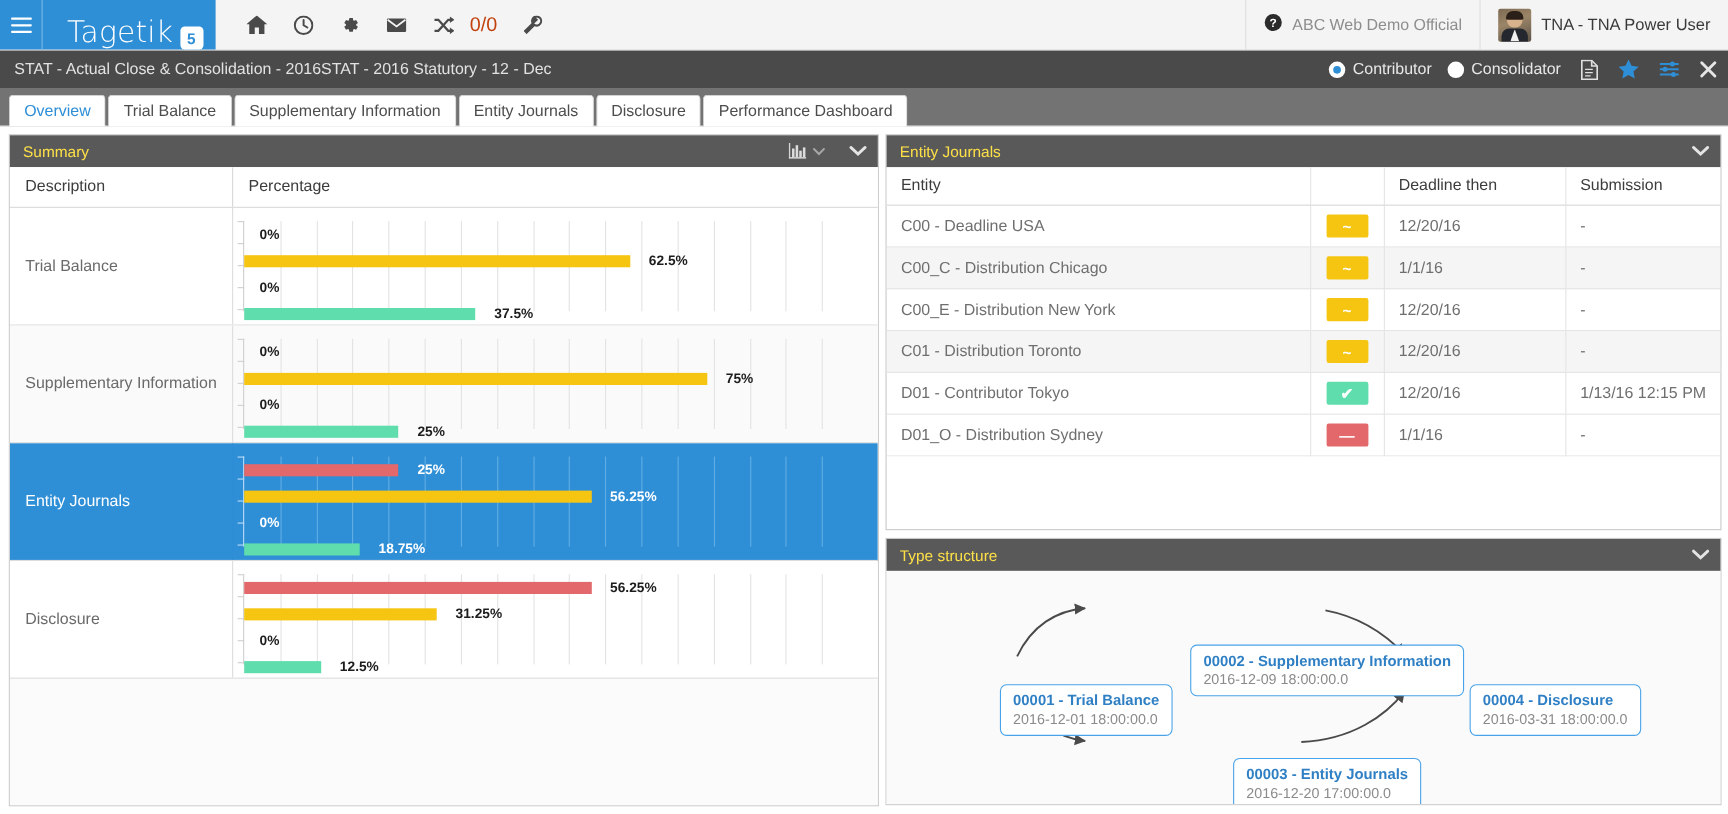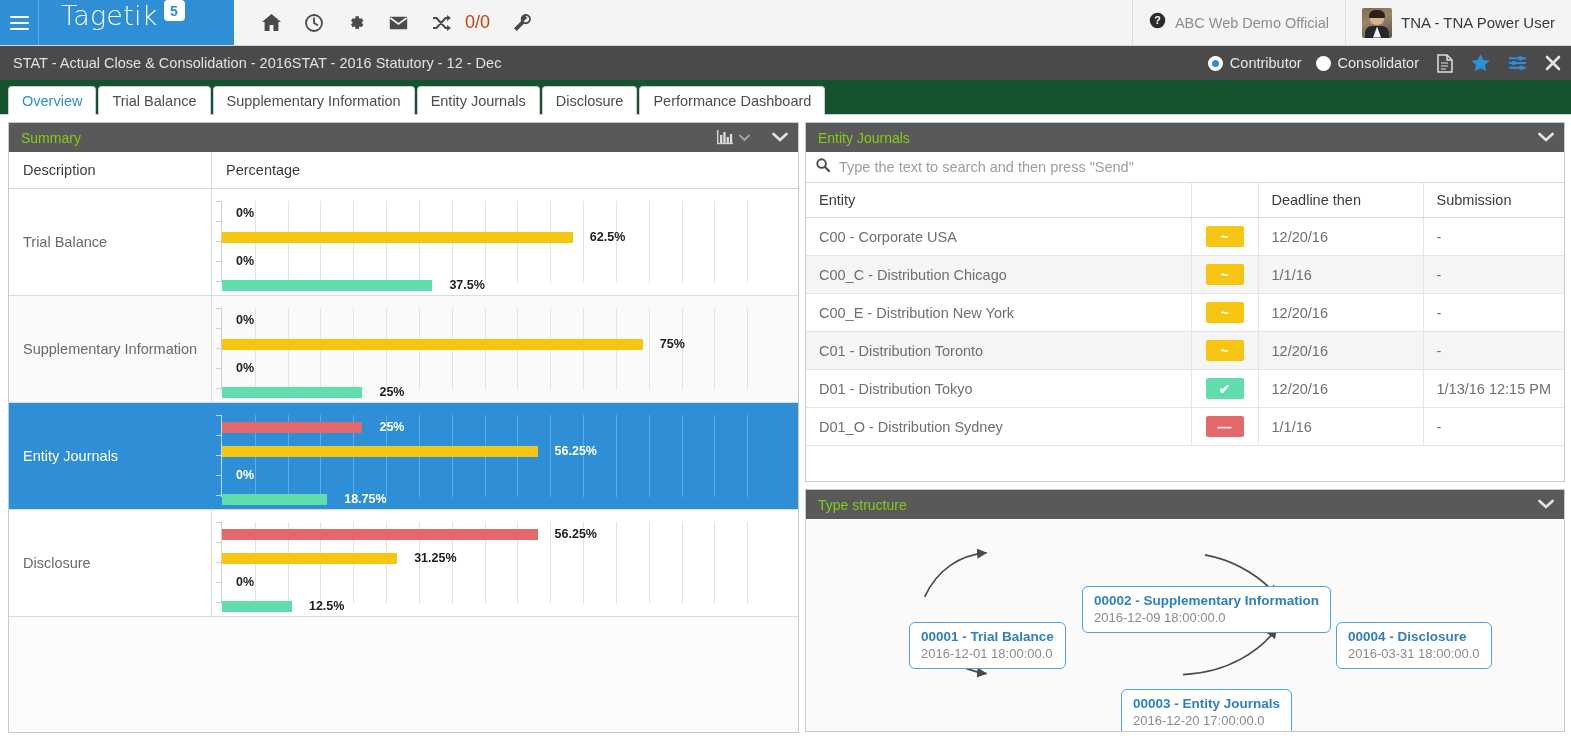--- a/index.html
+++ b/index.html
@@ -22,22 +22,22 @@
     width: 38px; background: #2e8ed6;
     display: flex; align-items: center; justify-content: center;
     cursor: pointer;
   }
   .burger {
     width: 19px; height: 14px;
     display: flex; flex-direction: column; justify-content: space-between;
   }
   .burger i { display: block; height: 2px; background: #fff; border-radius: 1px; }
   .brand-box {
-    width: 196px; background: #2e8ed6;
-    display: flex; align-items: flex-start; padding-left: 22px;
+    width: 158px; background: #2e8ed6;
+    display: flex; align-items: flex-end; padding-left: 22px;
     border-left: 1px solid #62aee4;
   }
   .brand-text {
     color: #fff; font-size: 27px; letter-spacing: .2px;
     font-family: "DejaVu Sans", sans-serif; font-weight: 300;
   }
   .brand-badge {
     display: inline-flex; align-items: center; justify-content: center;
     width: 21px; height: 21px; background: #fff; color: #2e8ed6;
     border-radius: 4px; font-size: 14px; font-weight: bold;
@@ -101,41 +101,41 @@
     background: #fff; display: flex; align-items: center; justify-content: center;
   }
   .radio.on::after {
     content: ""; width: 7px; height: 7px; border-radius: 50%; background: #2e8ed6;
   }
   .radio-lbl { color: #e8e8e8; font-size: 14.5px; }
   .ctx-ico { cursor: pointer; display: flex; align-items: center; margin-left: 4px; }
 
   
   .tabstrip {
-    height: 35px; background: #14532d; display: flex; align-items: flex-end;
+    height: 35px; background: #737373; display: flex; align-items: flex-end;
     padding-left: 8px; border-bottom: 1px solid #cfcfcf;
   }
   .tab {
     height: 29px; padding: 0 13px; display: flex; align-items: center;
     font-size: 14.5px; color: #4d4d4d; cursor: pointer;
     border: 1px solid #cfcfcf; border-bottom: none;
     border-radius: 4px 4px 0 0; background: #fff;
     margin-right: 2px; position: relative; top: 1px;
   }
   .tab.active { color: #2e8ed6; border-bottom: 1px solid #fff; }
 
   
   .main { display: flex; height: 617px; padding: 7px 6px 0 8px; gap: 6px; background:#fff; }
   .col-left { width: 791px; flex: none; }
   .col-right { flex: 1; display: flex; flex-direction: column; gap: 7px; }
 
   .panel { border: 1px solid #c9c9c9; background: #fff; display: flex; flex-direction: column; }
   .panel-hd {
     height: 29px; background: #595959; display: flex; align-items: center;
-    padding: 0 10px 0 12px; color: #84cc16; font-size: 14px; flex: none;
+    padding: 0 10px 0 12px; color: #fde047; font-size: 14px; flex: none;
   }
   .panel-hd .ttl { flex: 1; }
   .hd-ico { cursor: pointer; display: flex; align-items: center; }
   .chev { cursor: pointer; display: flex; align-items: center; }
 
   
   .sum-body { flex: 1; overflow: hidden; background: #fbfbfb; }
   .sum-hdrow { display: flex; height: 37px; border-bottom: 1px solid #d6d6d6; background:#fff; }
   .sum-hdrow .c1 { width: 203px; flex: none; border-right: 1px solid #d6d6d6; display:flex; align-items:center; padding-left: 14px; }
   .sum-hdrow .c2 { flex: 1; display:flex; align-items:center; padding-left: 14px; }
@@ -589,49 +589,40 @@
     <div class="panel" style="height:360px;">
       <div class="panel-hd">
         <span class="ttl">Entity Journals</span>
         <span class="chev">
           <svg width="16" height="11" viewBox="0 0 16 11">
               <path d="M1.5 2l6.5 6 6.5-6" stroke="#e4e4e4" stroke-width="2.6" fill="none" stroke-linecap="round"></path>
             </svg>
         </span>
       </div>
 
-      <div class="ej-search">
-        <span>
-          <svg width="14" height="14" viewBox="0 0 14 14">
-              <circle cx="5.6" cy="5.6" r="4.3" fill="none" stroke="#4a4a4a" stroke-width="1.9"></circle>
-              <path d="M9 9l4 4" stroke="#4a4a4a" stroke-width="2.1" stroke-linecap="round"></path>
-            </svg>
-        </span>
-        <input type="text" placeholder="Type the text to search and then press &quot;Send&quot;" style="">
-      </div>
 
       <div style="overflow:hidden">
         <table class="ej">
           <colgroup>
               <col style="width:385px">
               <col style="width:67px">
               <col style="width:165px">
               <col>
             </colgroup>
           <thead>
               <tr>
             <th>Entity</th>
             <th class="st"></th>
             <th>Deadline then</th>
             <th style="border-right:none">Submission</th>
           </tr>
             </thead>
           <tbody>
             <tr>
-              <td>C00 - Corporate USA</td>
+              <td>C00 - Deadline USA</td>
               <td class="st"><span class="badge yellow">~</span></td>
               <td>12/20/16</td>
               <td style="border-right:none">-</td>
             </tr>
             <tr class="odd">
               <td>C00_C - Distribution Chicago</td>
               <td class="st"><span class="badge yellow">~</span></td>
               <td>1/1/16</td>
               <td style="border-right:none">-</td>
             </tr>
@@ -641,21 +632,21 @@
               <td>12/20/16</td>
               <td style="border-right:none">-</td>
             </tr>
             <tr class="odd">
               <td>C01 - Distribution Toronto</td>
               <td class="st"><span class="badge yellow">~</span></td>
               <td>12/20/16</td>
               <td style="border-right:none">-</td>
             </tr>
             <tr>
-              <td>D01 - Distribution Tokyo</td>
+              <td>D01 - Contributor Tokyo</td>
               <td class="st"><span class="badge green">✔</span></td>
               <td>12/20/16</td>
               <td style="border-right:none">1/13/16 12:15 PM</td>
             </tr>
             <tr>
               <td>D01_O - Distribution Sydney</td>
               <td class="st"><span class="badge red">—</span></td>
               <td>1/1/16</td>
               <td style="border-right:none">-</td>
             </tr>

